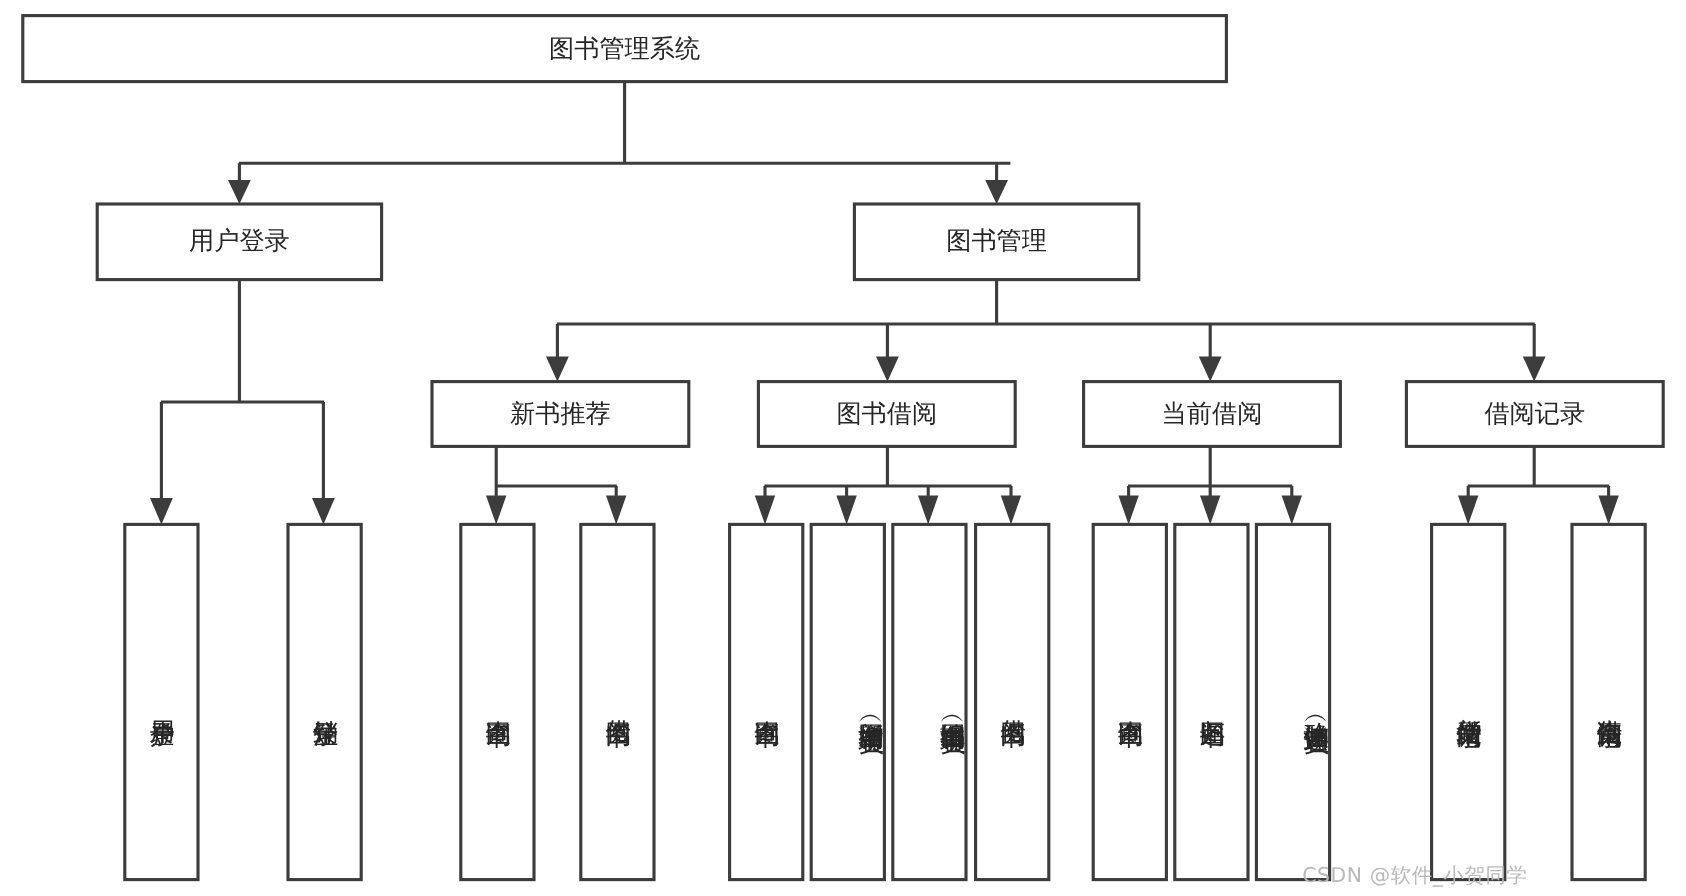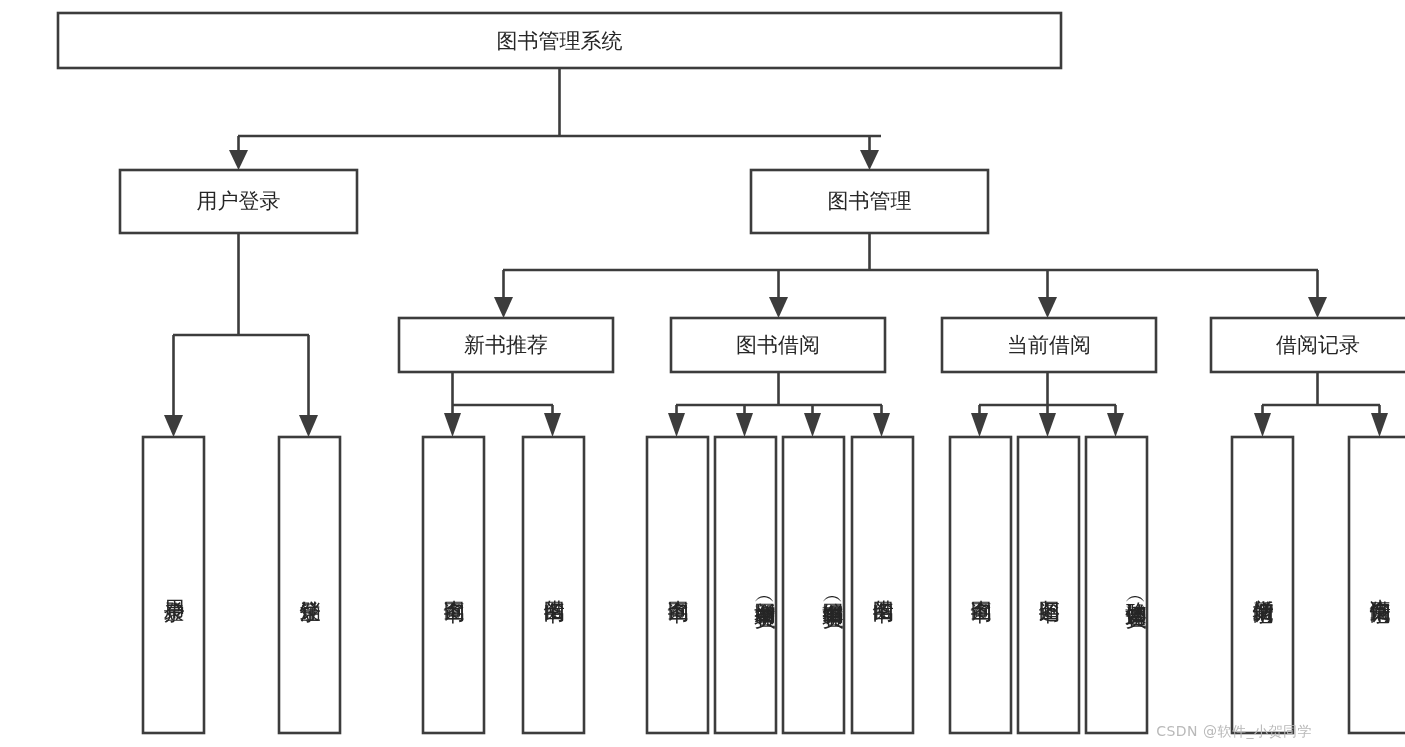--- a/index.html
+++ b/index.html
@@ -11,21 +11,20 @@
     width: 1405px;
     height: 747px;
     font-family: "DejaVu Sans", "Liberation Sans", sans-serif;
     overflow: hidden;
   }
   #diagram-root {
     position: relative;
     width: 1285px;
     height: 747px;
     background: #ffffff;
-    margin-left: 39px;
   }
   svg#flowchart {
     position: absolute;
     top: 0;
     left: 0;
     width: 1405px;
     height: 747px;
   }
   .node-rect {
     fill: #ffffff;
@@ -59,21 +58,21 @@
     color: #262626;
     text-align: center;
     white-space: nowrap;
     pointer-events: none;
   }
   .watermark {
     position: absolute;
     right: 12px;
     bottom: 6px;
     font-family: "DejaVu Sans", "Liberation Sans", sans-serif;
-    font-size: 14px;
+    font-size: 17px;
     color: #b9b9b9;
     white-space: nowrap;
     letter-spacing: 0.5px;
   }
 </style>
 </head>
 <body>
 
 <div id="diagram-root">
 

